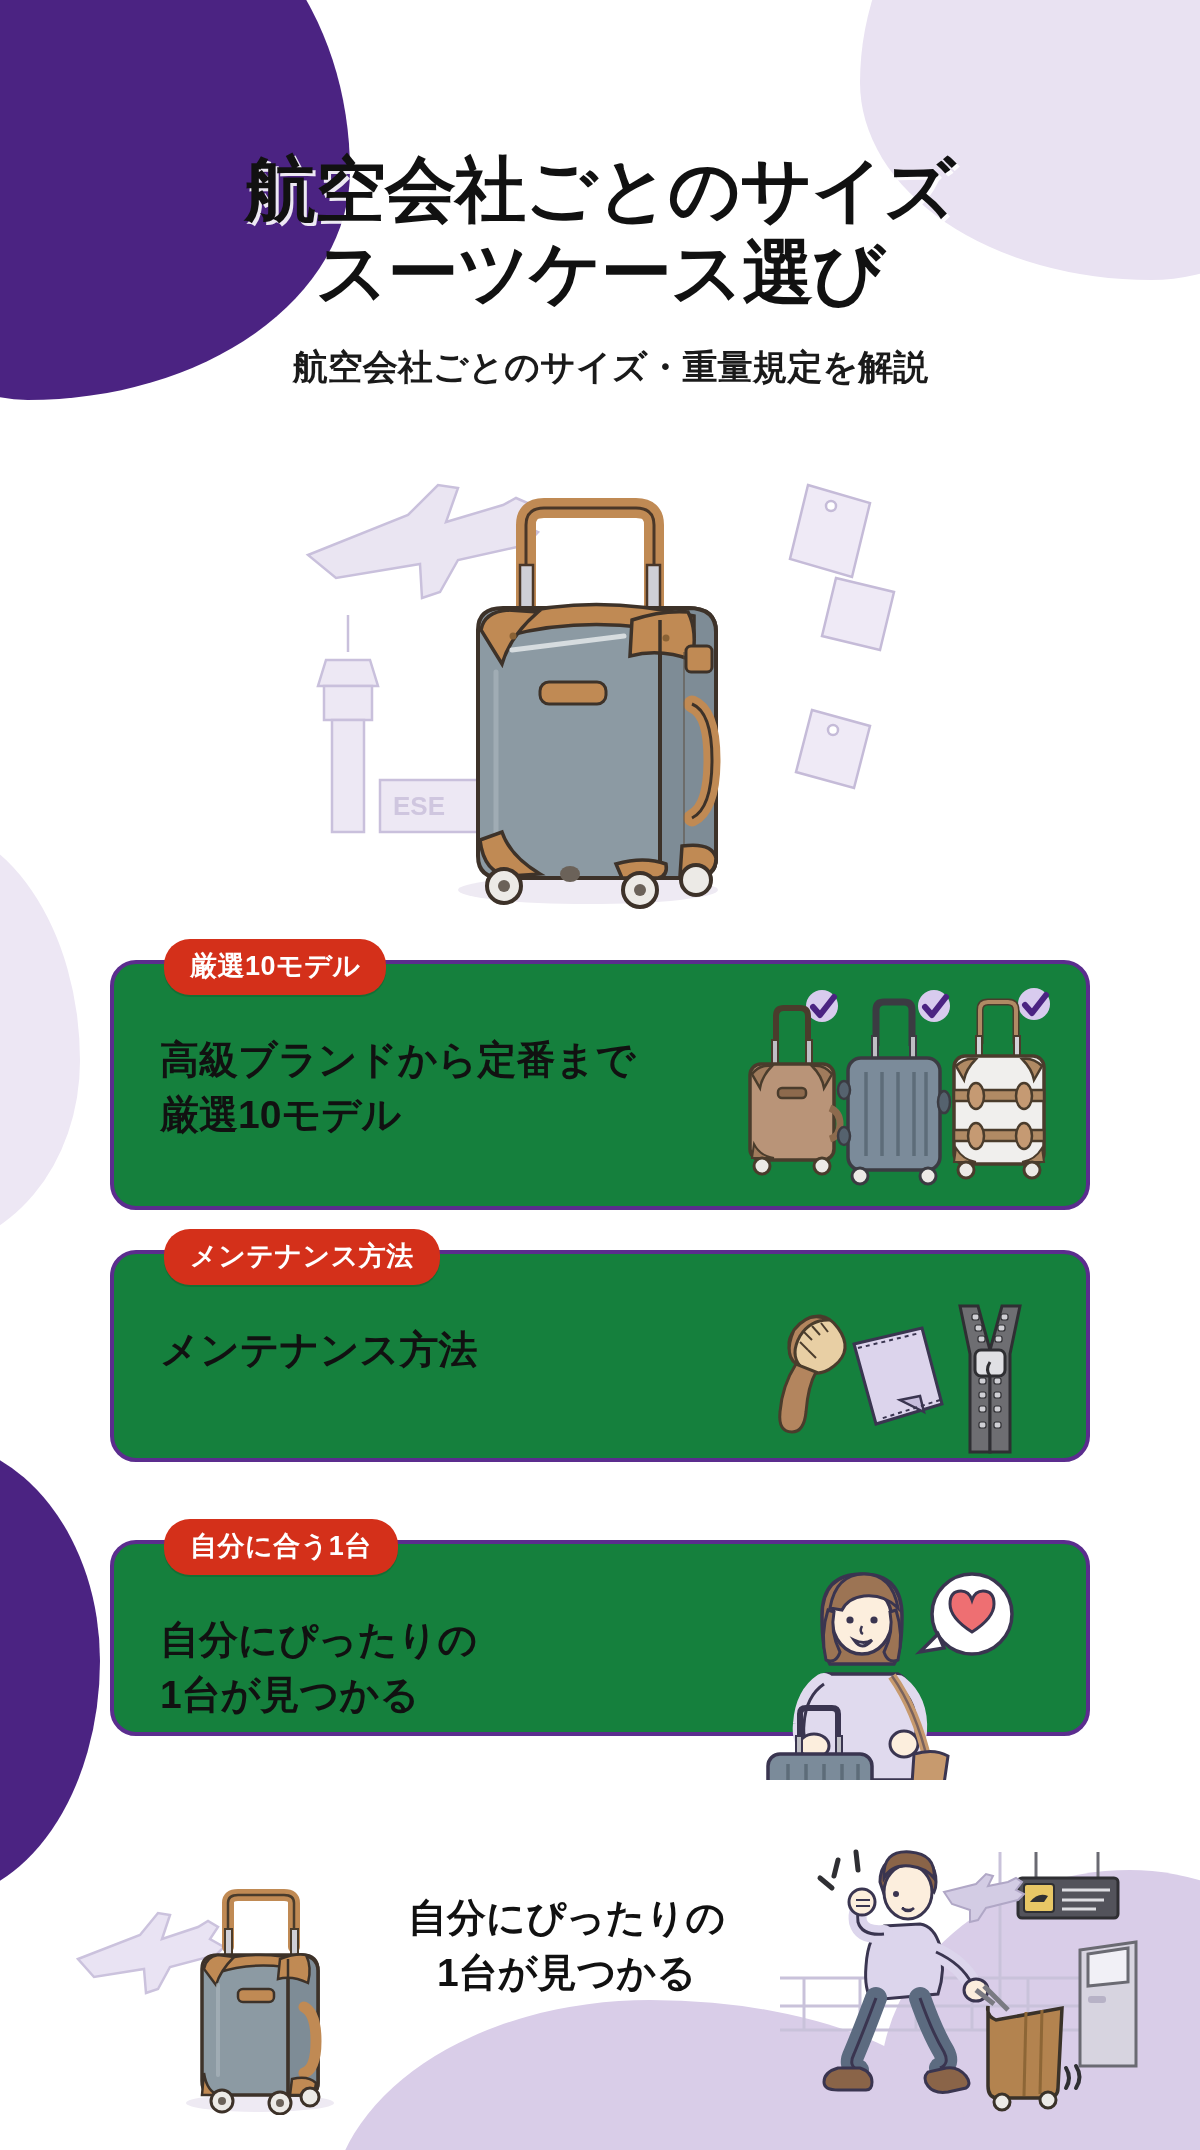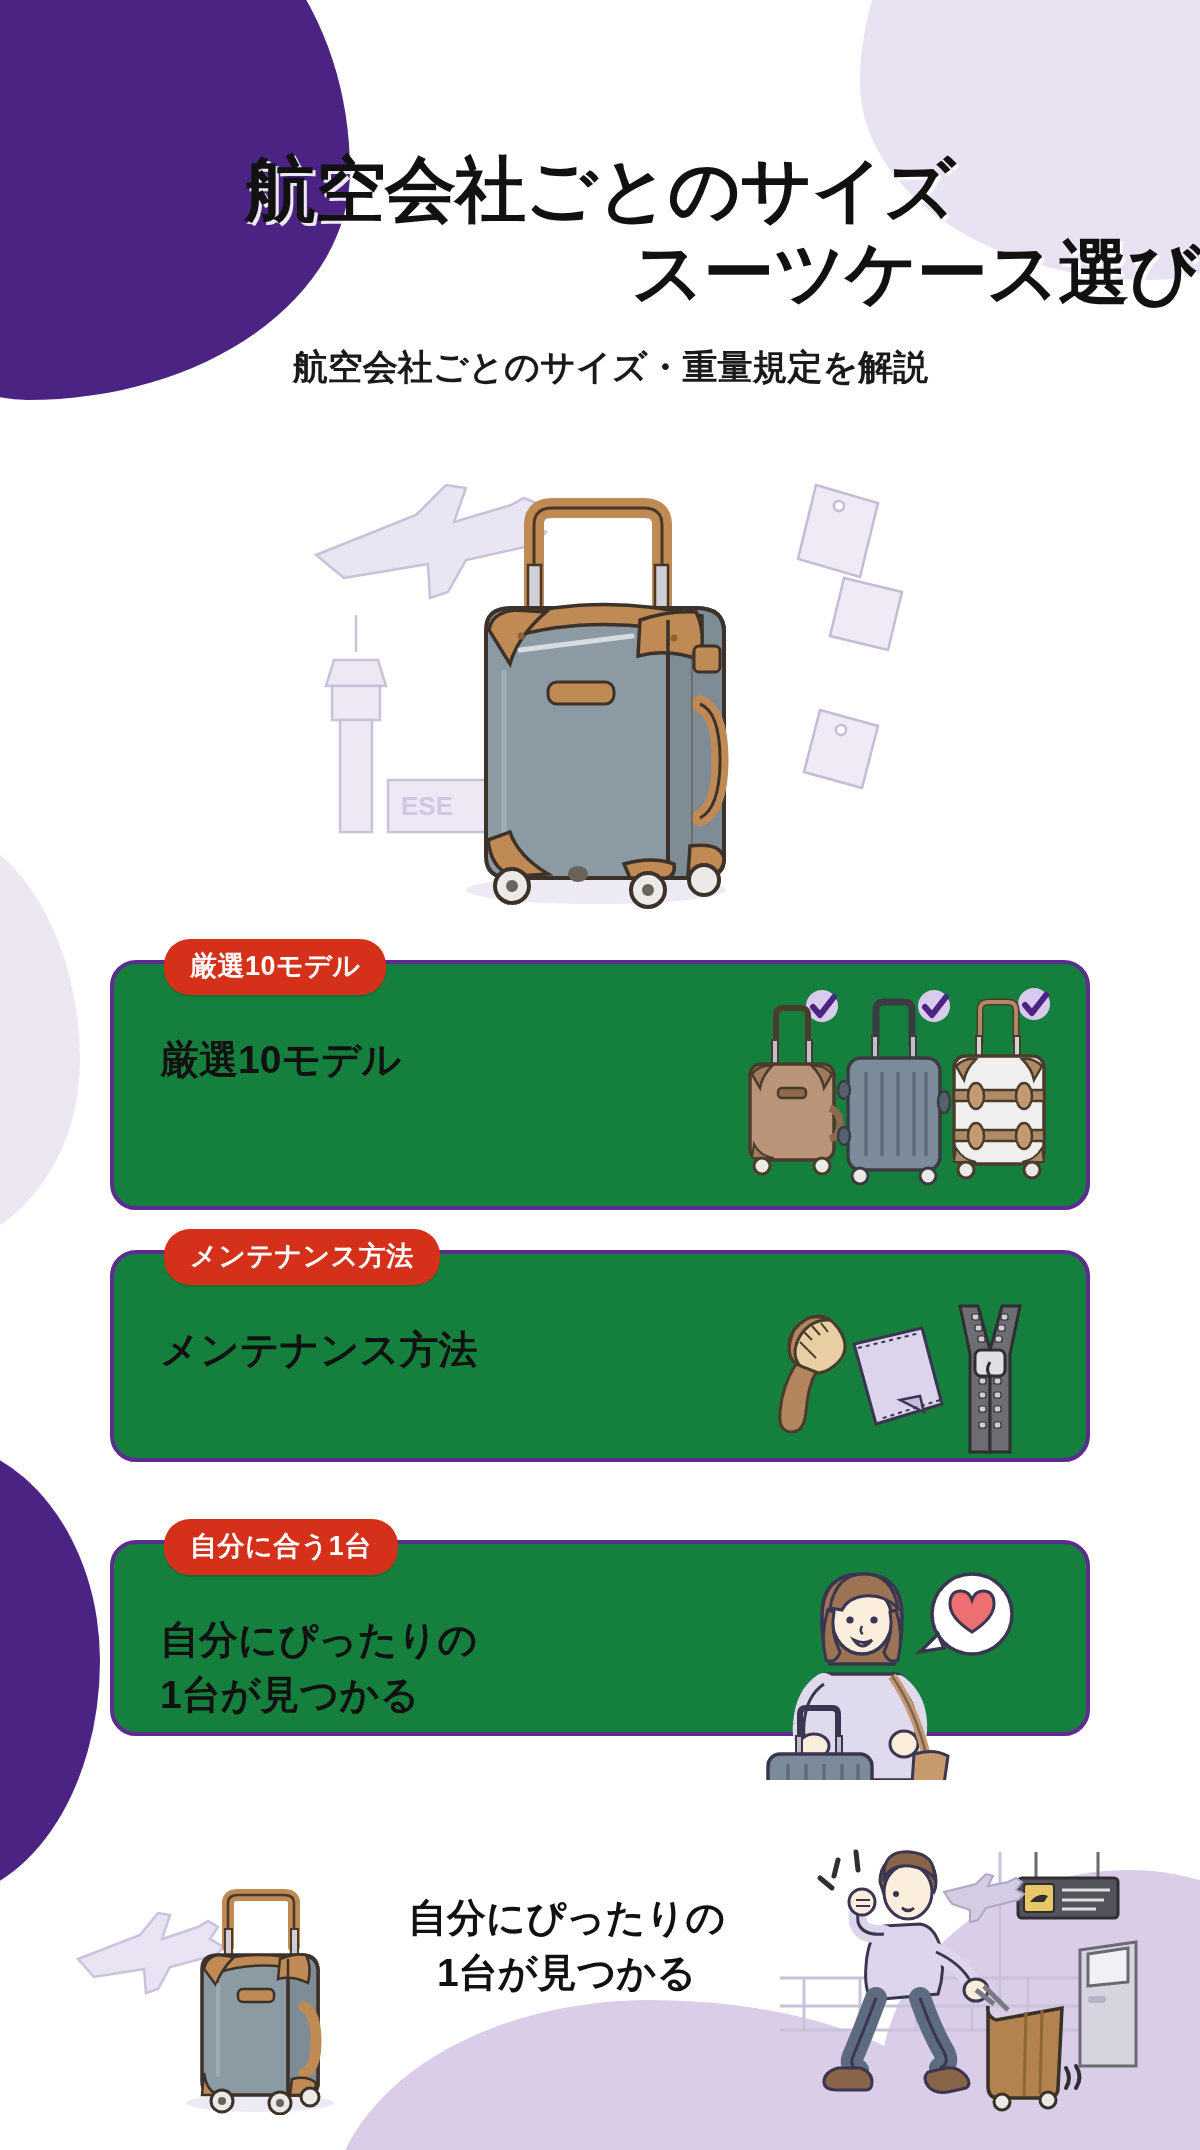--- a/index.html
+++ b/index.html
@@ -25,25 +25,25 @@
   .blob-bb { bottom:-210px; left:330px; width:640px; height:360px;
              background:#D9CDE8; border-radius:50% 50% 44% 56% / 60% 40% 60% 40%; }
 
   .canvas { position:absolute; inset:0; }
 
   
   .header { position:absolute; top:150px; left:0; width:1200px; text-align:center; }
   .title-line { font-size:71px; font-weight:bold; color:#111111; letter-spacing:-1px;
                 line-height:1.14; white-space:nowrap;
                 text-shadow:3px 3px 0 rgba(255,255,255,.9); }
-  .title-line.l2 { margin-top:2px;text-align:right; }
+  .title-line.l2 { margin-top:2px; }
   .subtitle { margin-top:30px; font-size:35px; font-weight:bold; color:#1a1a1a; letter-spacing:0px;padding-left:21px; }
 
   
-  .hero { position:absolute; top:460px; left:12px; width:1188px; height:470px; }
+  .hero { position:absolute; top:460px; left:4px; width:1188px; height:470px; }
   .hero svg { display:block; margin:0 auto; }
 
   
   .card {
     position:absolute; left:110px; width:980px;
     background:#15803d;
     border:4px solid #5B2D8E;
     border-radius:26px;
   }
   .card-1 { top:960px; height:250px; }
@@ -166,20 +166,21 @@
         <circle cx="352" cy="430" r="6" fill="#6b6259"></circle>
         <circle cx="408" cy="420" r="15" fill="#ECEAE6" stroke="#3d3229" stroke-width="4"></circle>
         <ellipse cx="282" cy="414" rx="10" ry="8" fill="#6b6259"></ellipse>
       </g>
     </svg>
   </div>
 
   <div class="card card-1">
     <div class="badge">厳選10モデル</div>
     <div class="card-text">
+      <div>高級ブランドから定番まで</div>
       <div>厳選10モデル</div>
     </div>
     <div class="card-art">
       <svg width="330" height="210" viewBox="0 0 330 210">
 
         <g>
           <circle cx="96" cy="28" r="16" fill="#D8CBEE"></circle>
           <path d="M87 29 l7 8 l14 -18" fill="none" stroke="#4B2382" stroke-width="6" stroke-linecap="round" stroke-linejoin="round"></path>
           <circle cx="208" cy="28" r="16" fill="#D8CBEE"></circle>
           <path d="M199 29 l7 8 l14 -18" fill="none" stroke="#4B2382" stroke-width="6" stroke-linecap="round" stroke-linejoin="round"></path>

